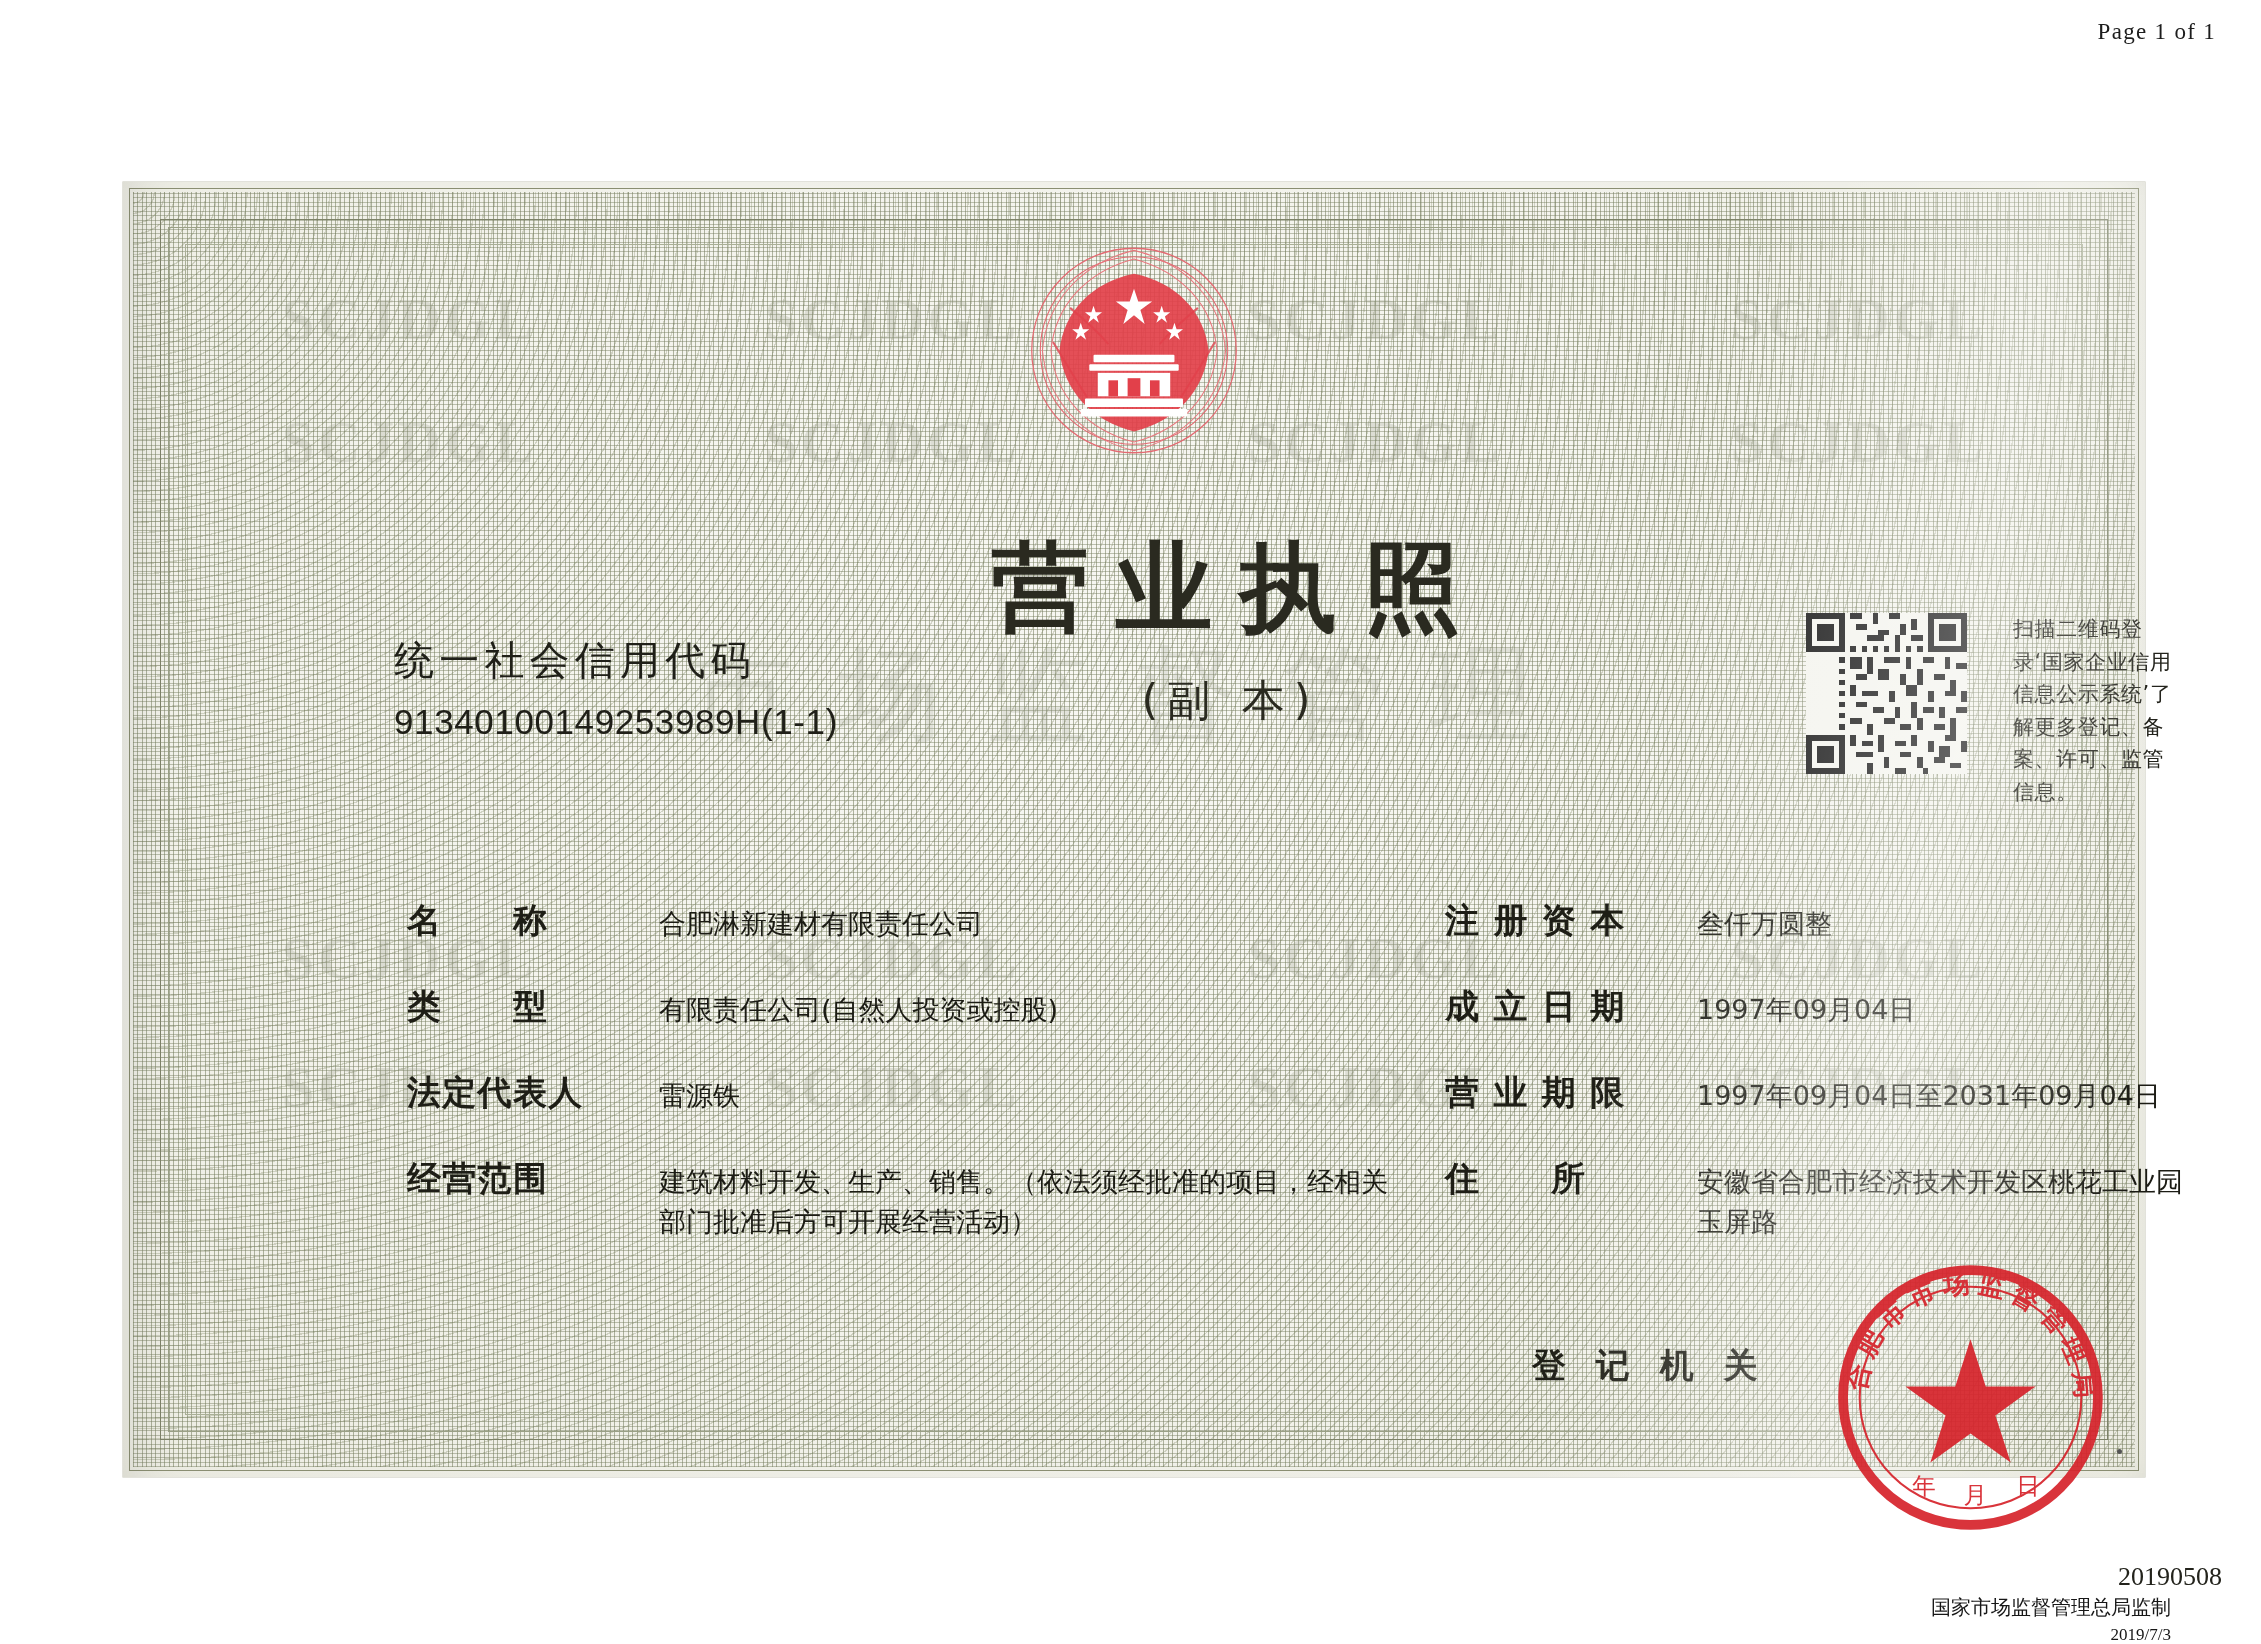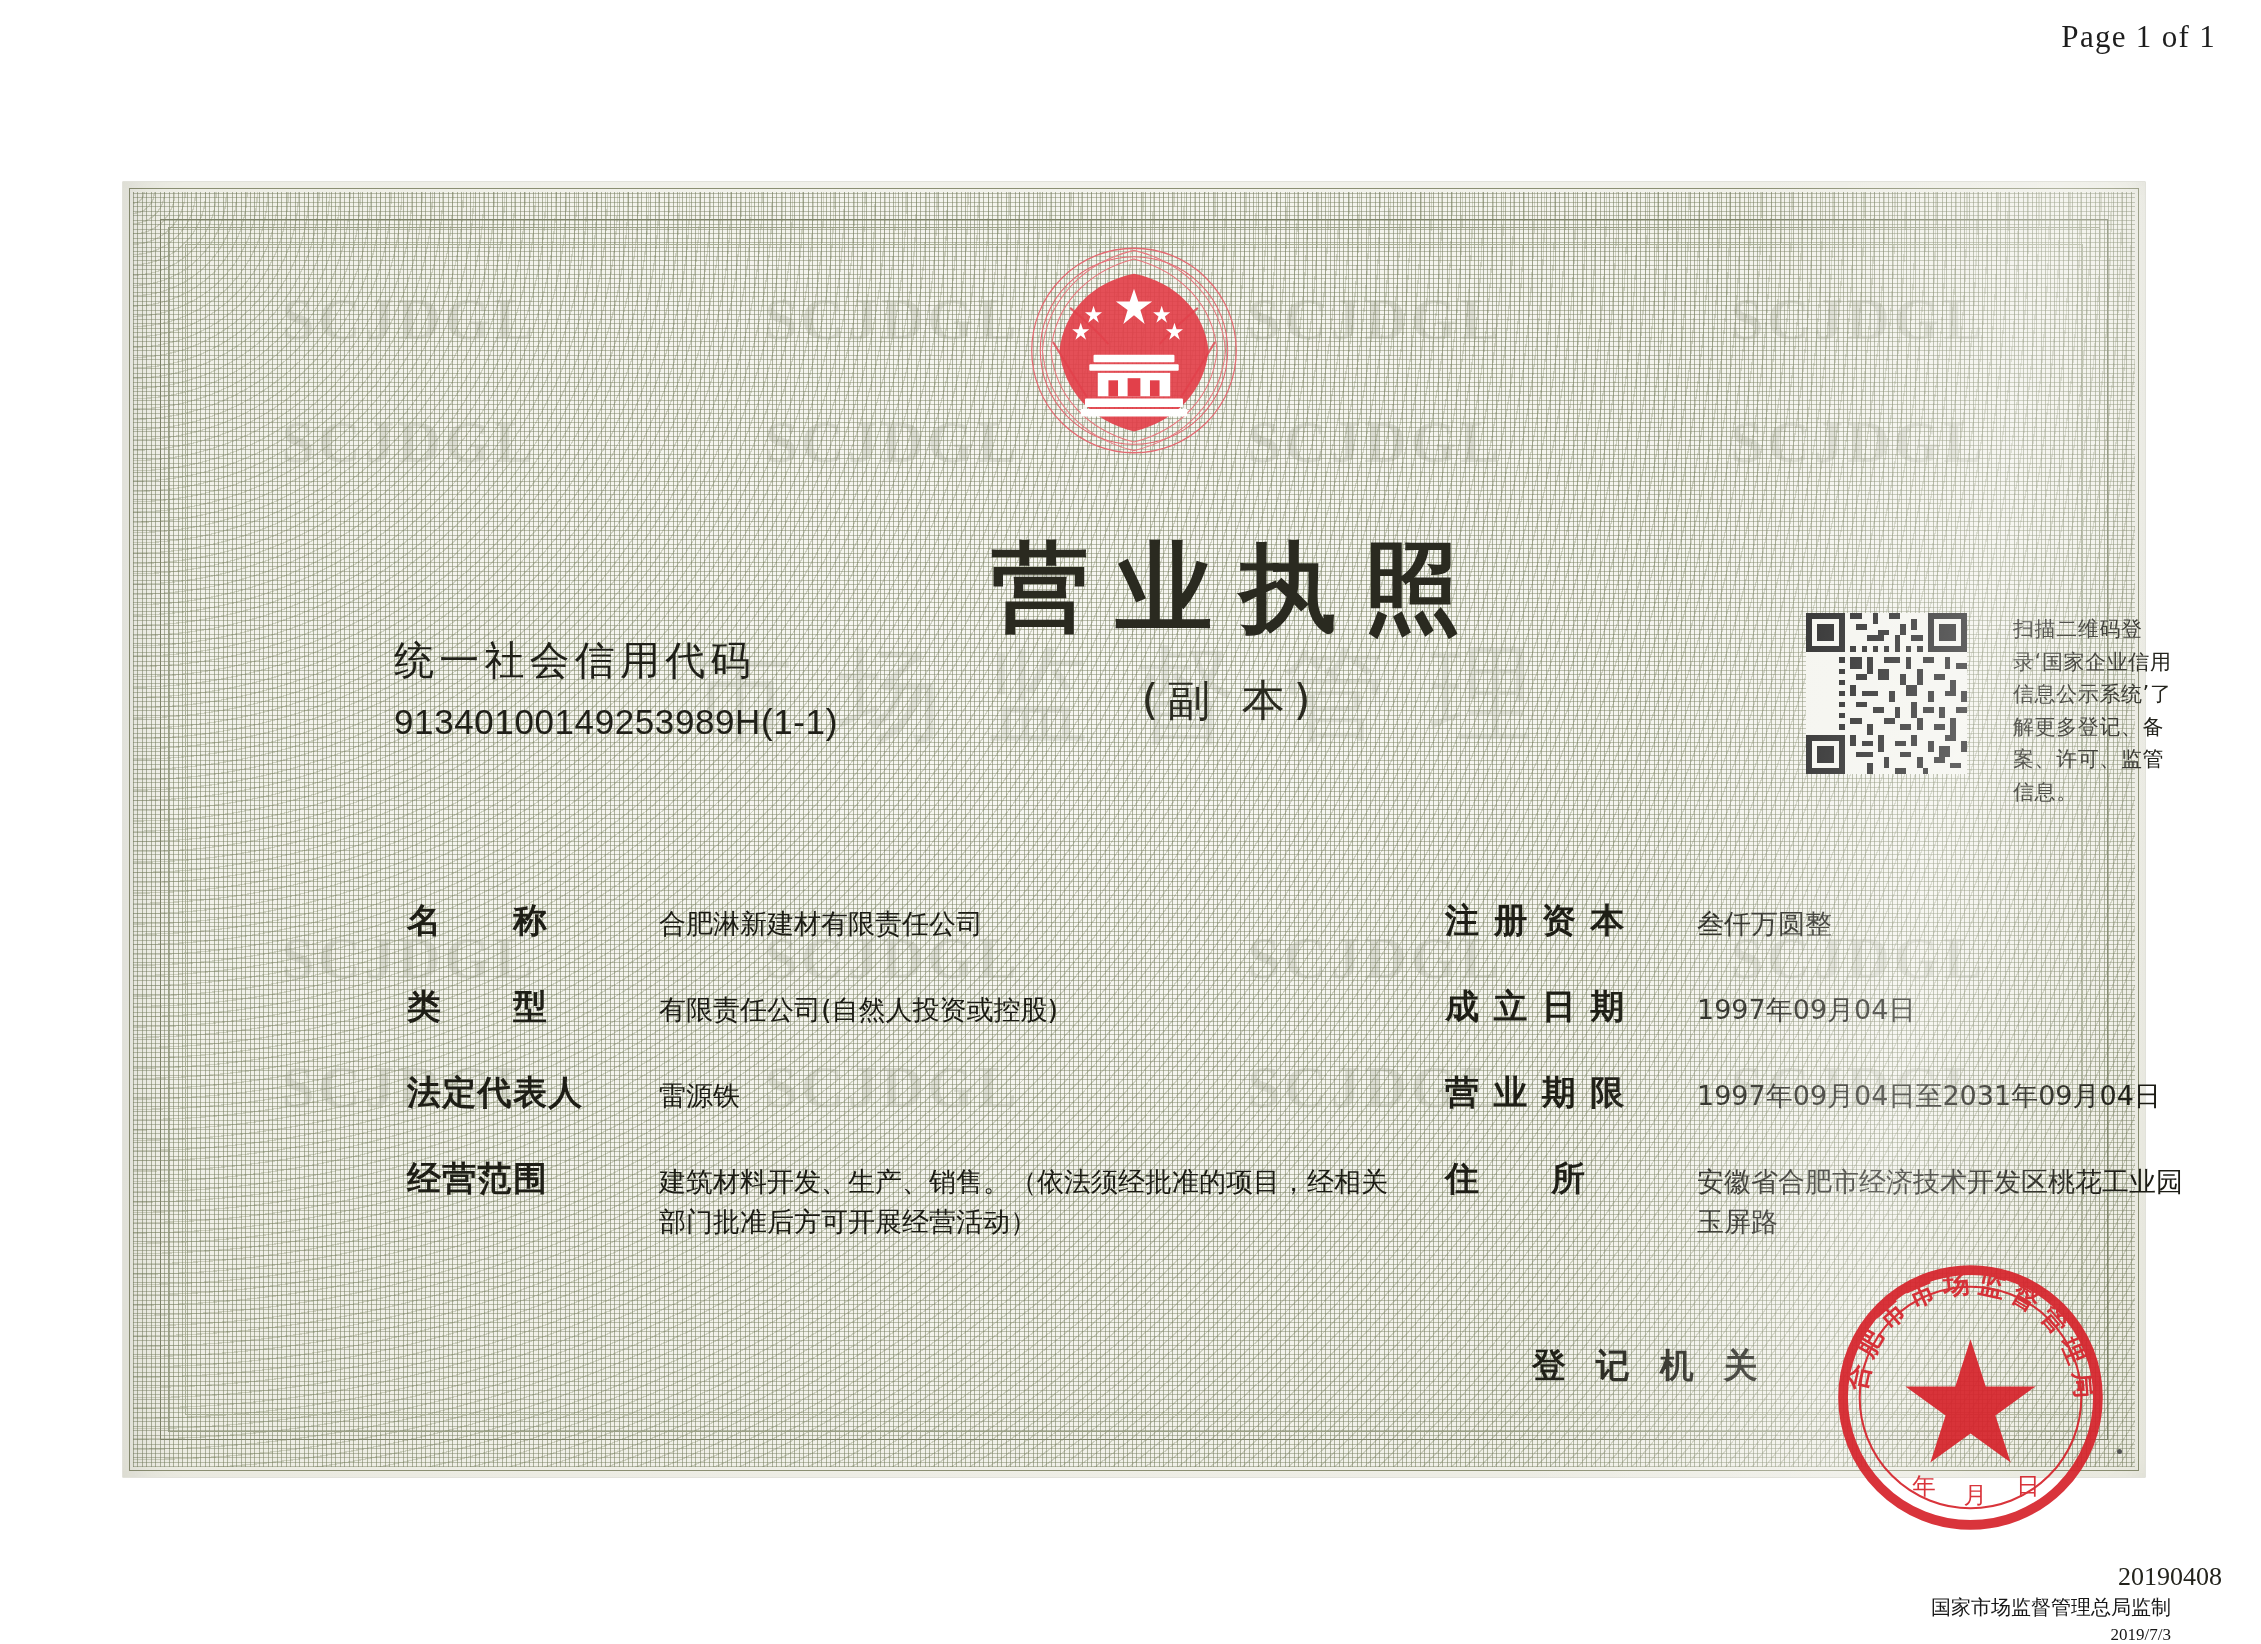--- a/index.html
+++ b/index.html
@@ -14,21 +14,21 @@
     position: relative;
     overflow: hidden;
   }
 
   
   .page-num {
     position: absolute;
     top: 19.3px;
     right: 45px;
     font-family: "Liberation Serif", serif;
-    font-size: 31px;
+    font-size: 23px;
     letter-spacing: 1.3px;
     color: #1d1d1d;
   }
 
   .footer-left {
     position: absolute;
     left: 113px;
     top: 1516px;
     font-family: "Liberation Mono", monospace;
     font-size: 21px;
@@ -568,21 +568,21 @@
     </text>
     <g font-family="'DejaVu Sans', sans-serif" font-size="17" fill="#d6232b">
       <text x="58" y="170">年</text>
       <text x="95" y="176">月</text>
       <text x="133" y="170">日</text>
     </g>
   </svg>
 
   <div class="issue-date">
     <span>2019</span>
-    <span>04</span>
+    <span>05</span>
     <span>08</span>
   </div>
 
   <div class="scan-streak"></div>
   <div class="edge-shadow"></div>
 </div>
 
 <div class="footer-left">
 </div>
 <div class="footer-right">

